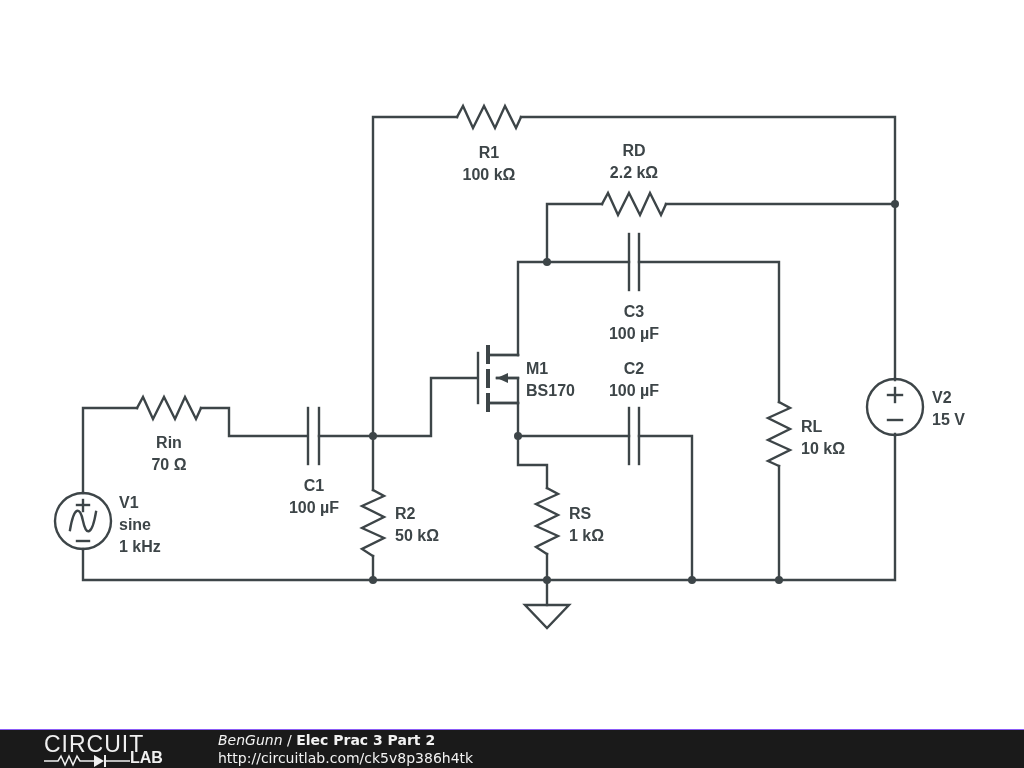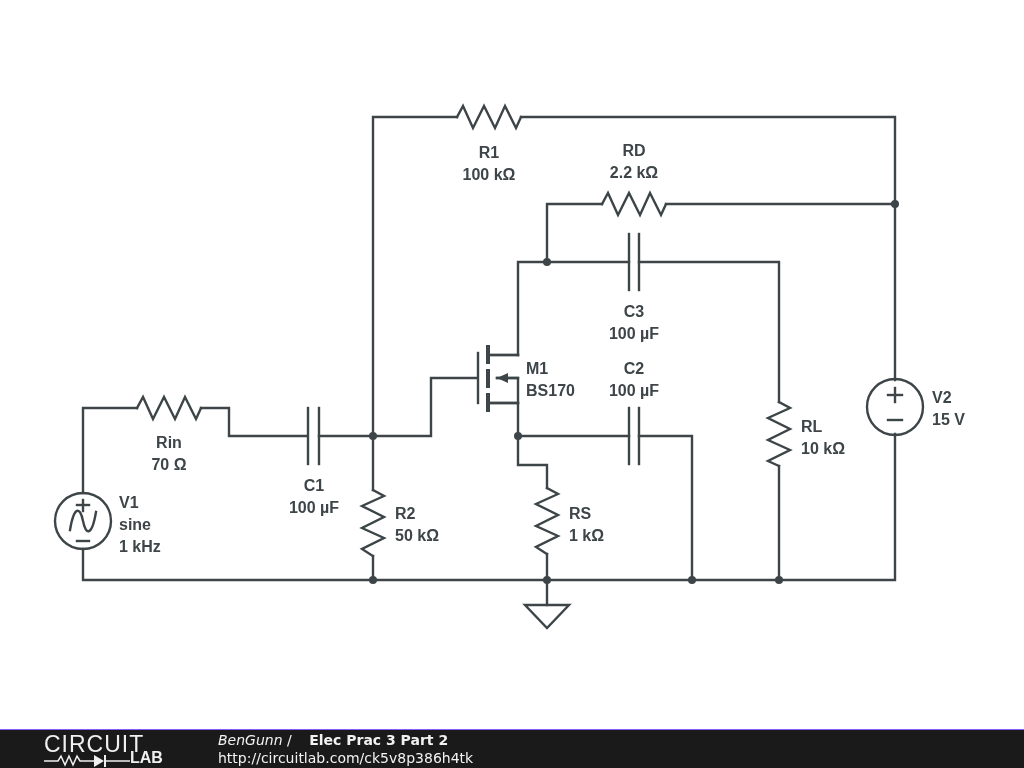--- a/index.html
+++ b/index.html
@@ -7,21 +7,21 @@
   #schematic { position:absolute; left:0; top:0; }
   .w { stroke:#3d4548; stroke-width:2.4; fill:none; stroke-linecap:square; stroke-linejoin:miter; }
   .j { fill:#3d4548; }
   .lbl { font-family:"Liberation Sans", sans-serif; font-weight:bold; font-size:16px; fill:#3d4548; }
   .footer { position:absolute; left:0; top:729px; width:1024px; height:39px; background:#1a1a1a; border-top:1px solid #8b5cf6; }
   .logo-top { position:absolute; left:44px; top:1px; color:#f0f0f0; font-family:"Liberation Sans", sans-serif; font-size:23px; letter-spacing:1px; font-weight:normal; }
   .logo-bottom { position:absolute; left:44px; top:22px; width:130px; height:16px; }
   .logo-lab { position:absolute; left:86px; top:-3px; color:#f0f0f0; font-family:"Liberation Sans", sans-serif; font-weight:bold; font-size:16px; }
   .author-line { position:absolute; left:218px; top:2px; color:#f2f2f2; font-family:"DejaVu Sans", sans-serif; font-size:14px; }
   .author { font-style:italic;text-align:center; }
-  .title { font-weight:bold;margin-left:13px; }
+  .title { font-weight:bold; }
   .url { position:absolute; left:218px; top:20px; color:#f2f2f2; font-family:"DejaVu Sans", sans-serif; font-size:14px; text-decoration:none; }
 </style>
 </head>
 <body>
 
 <svg id="schematic" width="1024" height="729" viewBox="0 0 1024 729">
 
   <g>
 
     <polyline class="w" points="373,436 373,117 457,117"></polyline>

